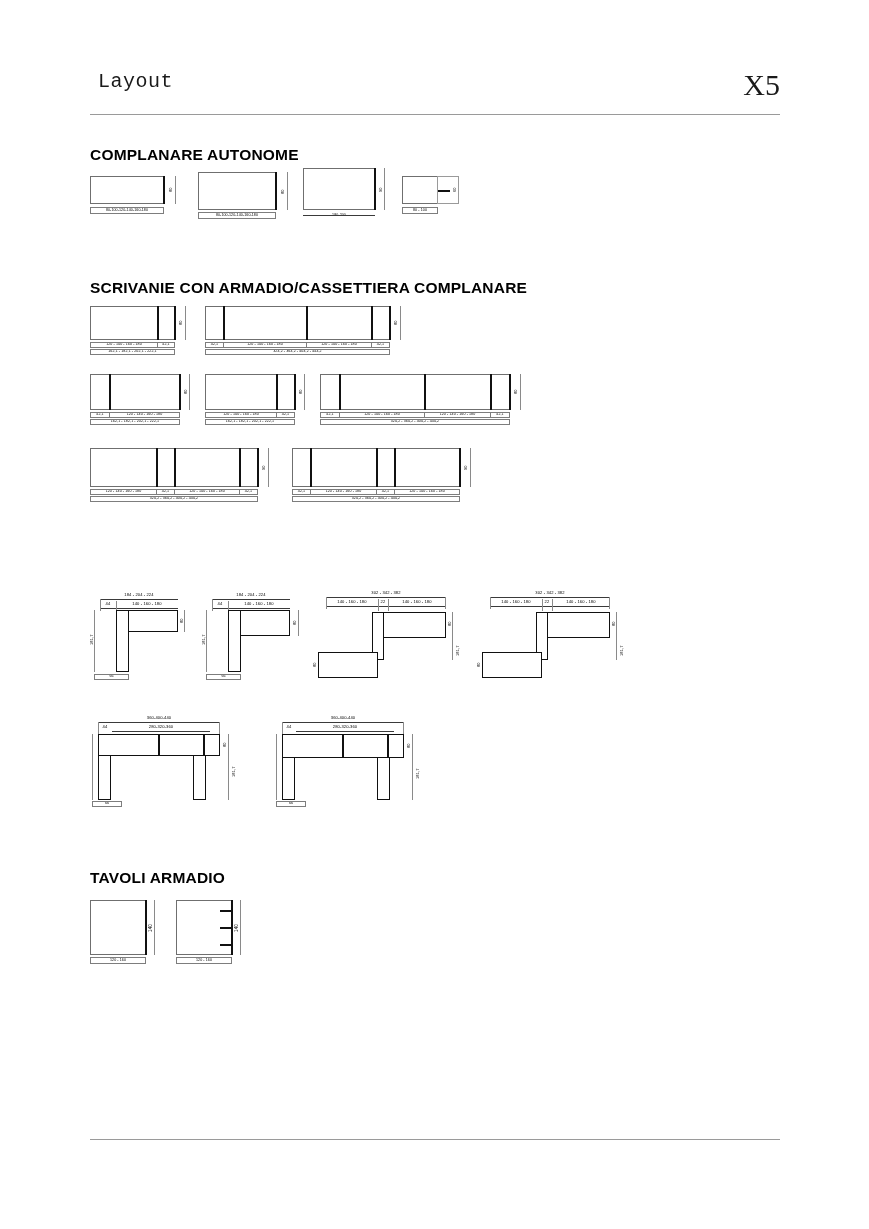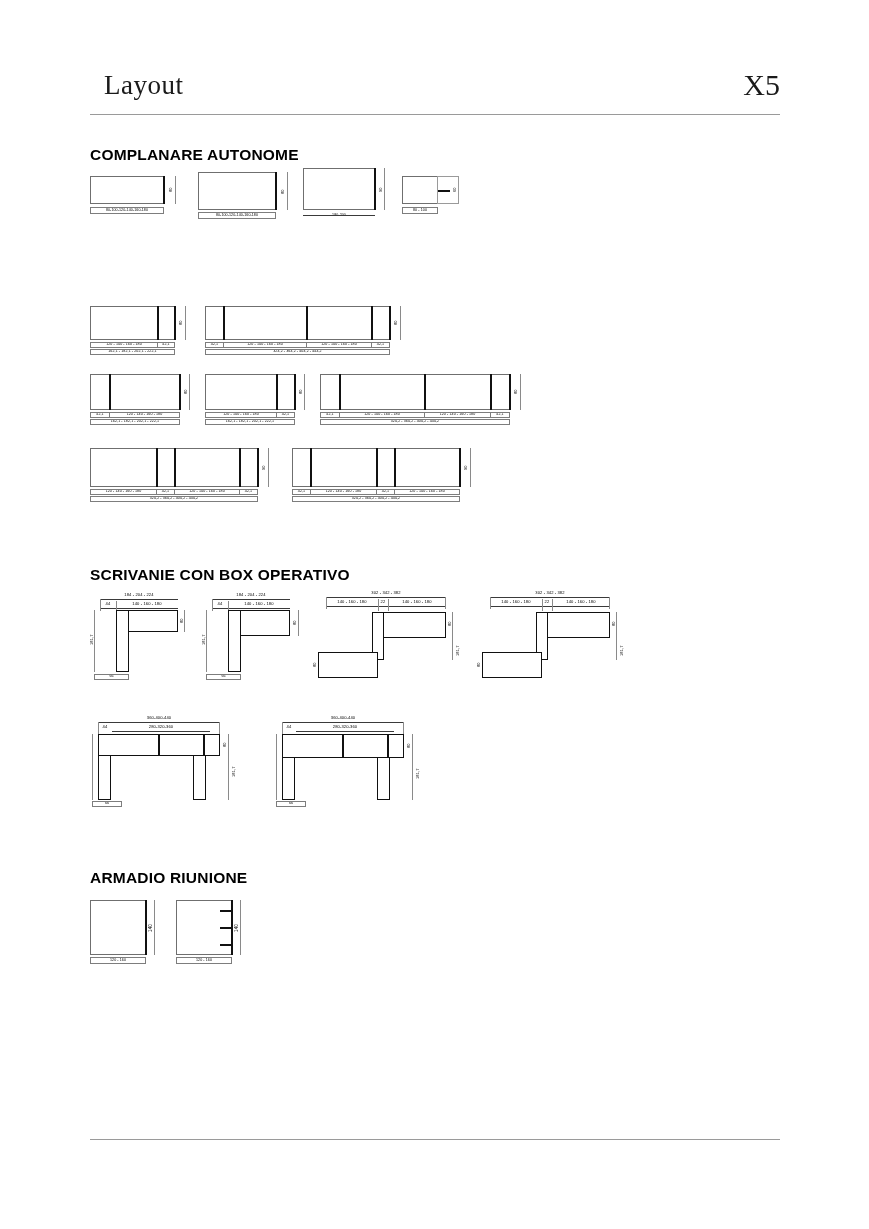--- a/index.html
+++ b/index.html
@@ -2,22 +2,22 @@
 <html><head>
 <meta charset="utf-8">
 <style>
   html,body{margin:0;padding:0;background:#fff;}
   body{width:869px;height:1229px;position:relative;
        font-family:"Liberation Sans",sans-serif;color:#000;}
 
   
   #page{position:absolute;inset:0;}
   .hdr{position:absolute;left:90px;top:70px;width:690px;height:46px;}
-  .hdr-title{position:absolute;left:14px;top:0;font-family:Liberation Serif, serif;
-             font-size:27px;letter-spacing:.5px;color:#1a1a1a;}
+  .hdr-title{position:absolute;left:8px;top:0;font-family:Liberation Mono, monospace;
+             font-size:20px;letter-spacing:.5px;color:#1a1a1a;}
   .hdr-code{position:absolute;right:0;top:-2px;font-family:"Liberation Serif",serif;
             font-size:30px;color:#1a1a1a;}
   .hdr-rule{position:absolute;left:90px;top:114px;width:690px;height:1px;background:#9a9a9a;}
 
   
   .sec-title{position:absolute;font-size:15.5px;font-weight:bold;letter-spacing:.2px;
              white-space:nowrap;color:#000;}
 
   
   .fig{position:absolute;}
@@ -86,20 +86,21 @@
   </div>
 
   <div class="fig" style="left:402px;top:176px;width:80px;height:44px;">
     <div class="box" style="left:0;top:0;width:36px;height:28px;"></div>
     <div class="box" style="left:35px;top:0;width:22px;height:28px;border-color:#9a9a9a;"></div>
     <div class="hline thick" style="left:36px;top:14px;width:12px;"></div>
     <div class="vdim" style="left:48px;top:3px;width:8px;height:22px;">60</div>
     <div class="dim" style="left:0;top:31px;width:36px;height:7px;">80 - 100</div>
   </div>
 
+  <div class="sec-title" style="left:90px;top:279px;">SCRIVANIE CON ARMADIO/CASSETTIERA COMPLANARE</div>
 
   <div class="fig" style="left:90px;top:306px;width:110px;height:54px;">
     <div class="box" style="left:0;top:0;width:85px;height:34px;"></div>
     <div class="vline thick" style="left:67px;top:0;height:34px;"></div>
     <div class="vline thick" style="left:84px;top:0;height:34px;"></div>
     <div class="xline" style="left:95px;top:0;height:34px;"></div>
     <div class="vdim" style="left:86px;top:7px;width:8px;height:20px;">80</div>
     <div class="dim" style="left:0;top:36px;width:68px;height:6px;">120 - 140 - 160 - 180</div>
     <div class="dim" style="left:67px;top:36px;width:18px;height:6px;">42,1</div>
     <div class="dim" style="left:0;top:43px;width:85px;height:6px;">162,1 - 182,1 - 202,1 - 222,1</div>
@@ -180,21 +181,20 @@
     <div class="vline thick" style="left:167px;top:0;height:39px;"></div>
     <div class="xline" style="left:178px;top:0;height:39px;"></div>
     <div class="vdim" style="left:169px;top:9px;width:8px;height:21px;">90</div>
     <div class="dim" style="left:0;top:41px;width:19px;height:6px;">42,1</div>
     <div class="dim" style="left:18px;top:41px;width:67px;height:6px;">120 - 140 - 160 - 180</div>
     <div class="dim" style="left:84px;top:41px;width:19px;height:6px;">42,1</div>
     <div class="dim" style="left:102px;top:41px;width:66px;height:6px;">120 - 140 - 160 - 180</div>
     <div class="dim" style="left:0;top:48px;width:168px;height:6px;">324,2 - 364,2 - 404,2 - 444,2</div>
   </div>
 
-  <div class="sec-title" style="left:90px;top:566px;">SCRIVANIE CON BOX OPERATIVO</div>
 
   <div class="fig" style="left:88px;top:592px;width:110px;height:90px;">
     <div class="dim nb t5" style="left:12px;top:0;width:78px;height:6px;">184 - 204 - 224</div>
     <div class="hline" style="left:12px;top:7px;width:78px;"></div>
     <div class="dim nb t5" style="left:12px;top:9px;width:16px;height:6px;">44</div>
     <div class="dim nb t5" style="left:28px;top:9px;width:62px;height:6px;">140 - 160 - 180</div>
     <div class="hline" style="left:12px;top:16px;width:78px;"></div>
     <div class="xline" style="left:12px;top:7px;height:12px;"></div>
     <div class="xline" style="left:28px;top:9px;height:10px;"></div>
     <div class="box thick" style="left:28px;top:18px;width:62px;height:22px;"></div>
@@ -301,21 +301,21 @@
     <div class="vline thick" style="left:115px;top:19px;height:24px;"></div>
     <div class="box thick" style="left:10px;top:42px;width:13px;height:43px;"></div>
     <div class="box thick" style="left:105px;top:42px;width:13px;height:43px;"></div>
     <div class="xline" style="left:4px;top:19px;height:66px;"></div>
     <div class="xline" style="left:140px;top:19px;height:66px;"></div>
     <div class="vdim" style="left:133px;top:23px;width:7px;height:16px;">80</div>
     <div class="vdim" style="left:141px;top:42px;width:8px;height:34px;">181,7</div>
     <div class="dim" style="left:4px;top:86px;width:30px;height:6px;">66</div>
   </div>
 
-  <div class="sec-title" style="left:90px;top:869px;">ARMADIO RIUNIONE</div>
+  <div class="sec-title" style="left:90px;top:869px;">TAVOLI ARMADIO</div>
 
   <div class="fig" style="left:90px;top:900px;width:100px;height:68px;">
     <div class="box" style="left:0;top:0;width:56px;height:55px;"></div>
     <div class="vline thick" style="left:55px;top:0;height:55px;"></div>
     <div class="xline" style="left:64px;top:0;height:55px;"></div>
     <div class="vdim t5" style="left:56px;top:14px;width:8px;height:28px;">140</div>
     <div class="dim" style="left:0;top:57px;width:56px;height:7px;">120 - 160</div>
   </div>
 
   <div class="fig" style="left:176px;top:900px;width:100px;height:68px;">

